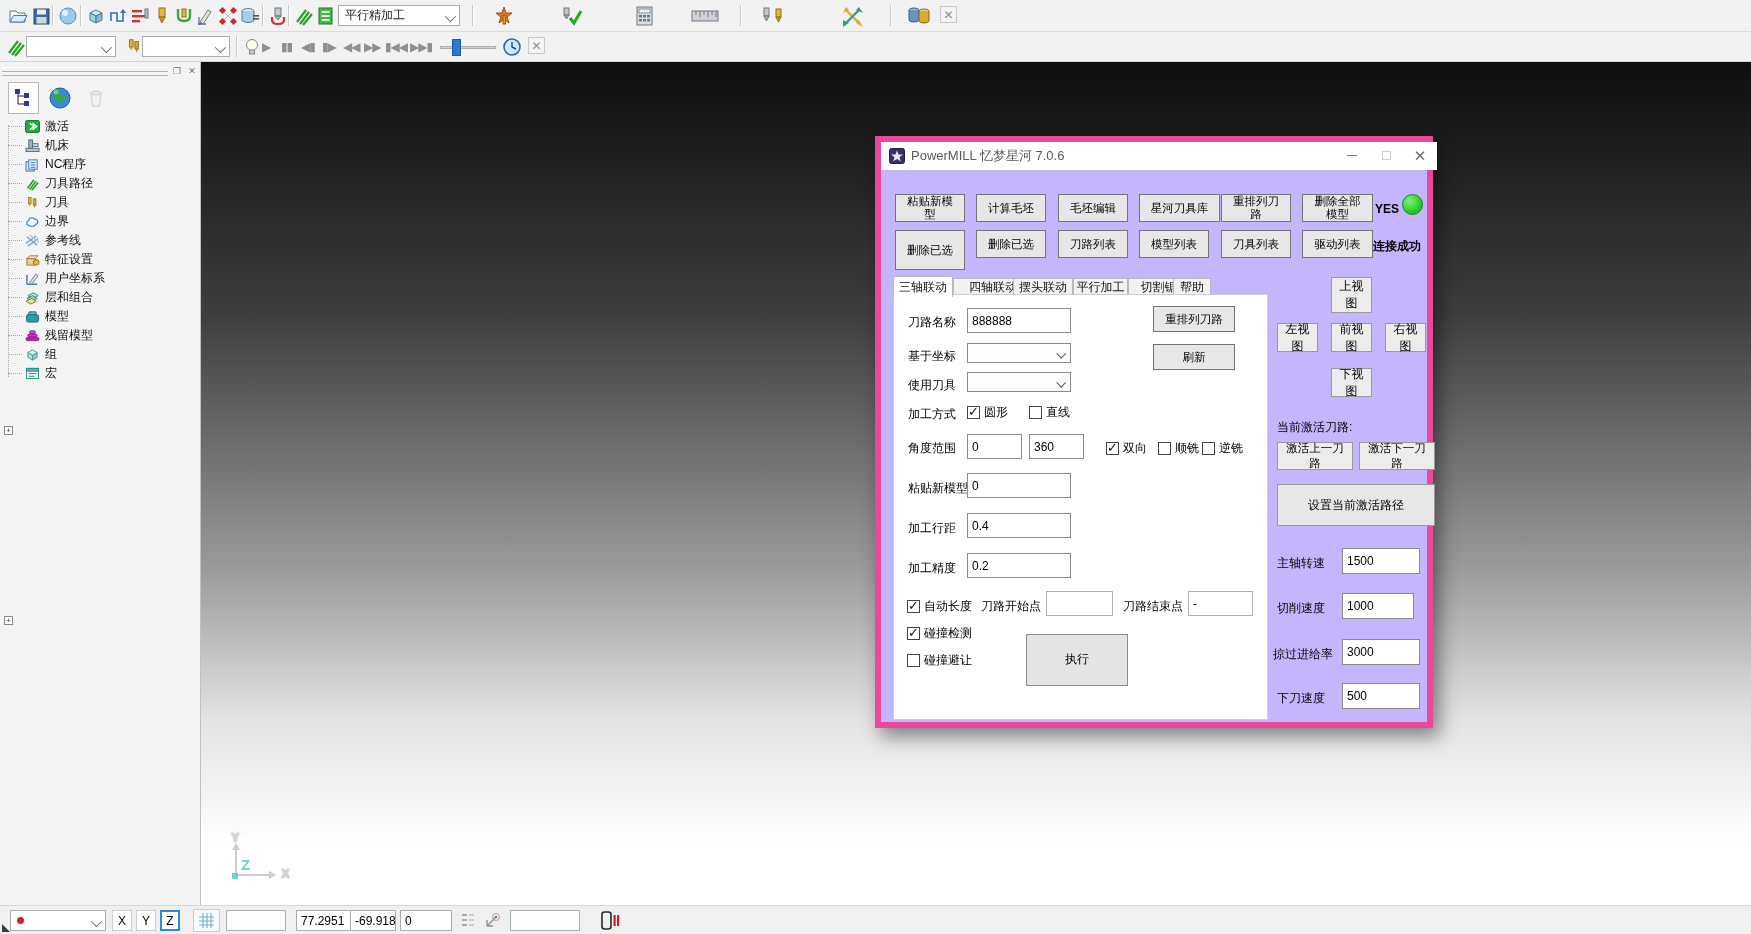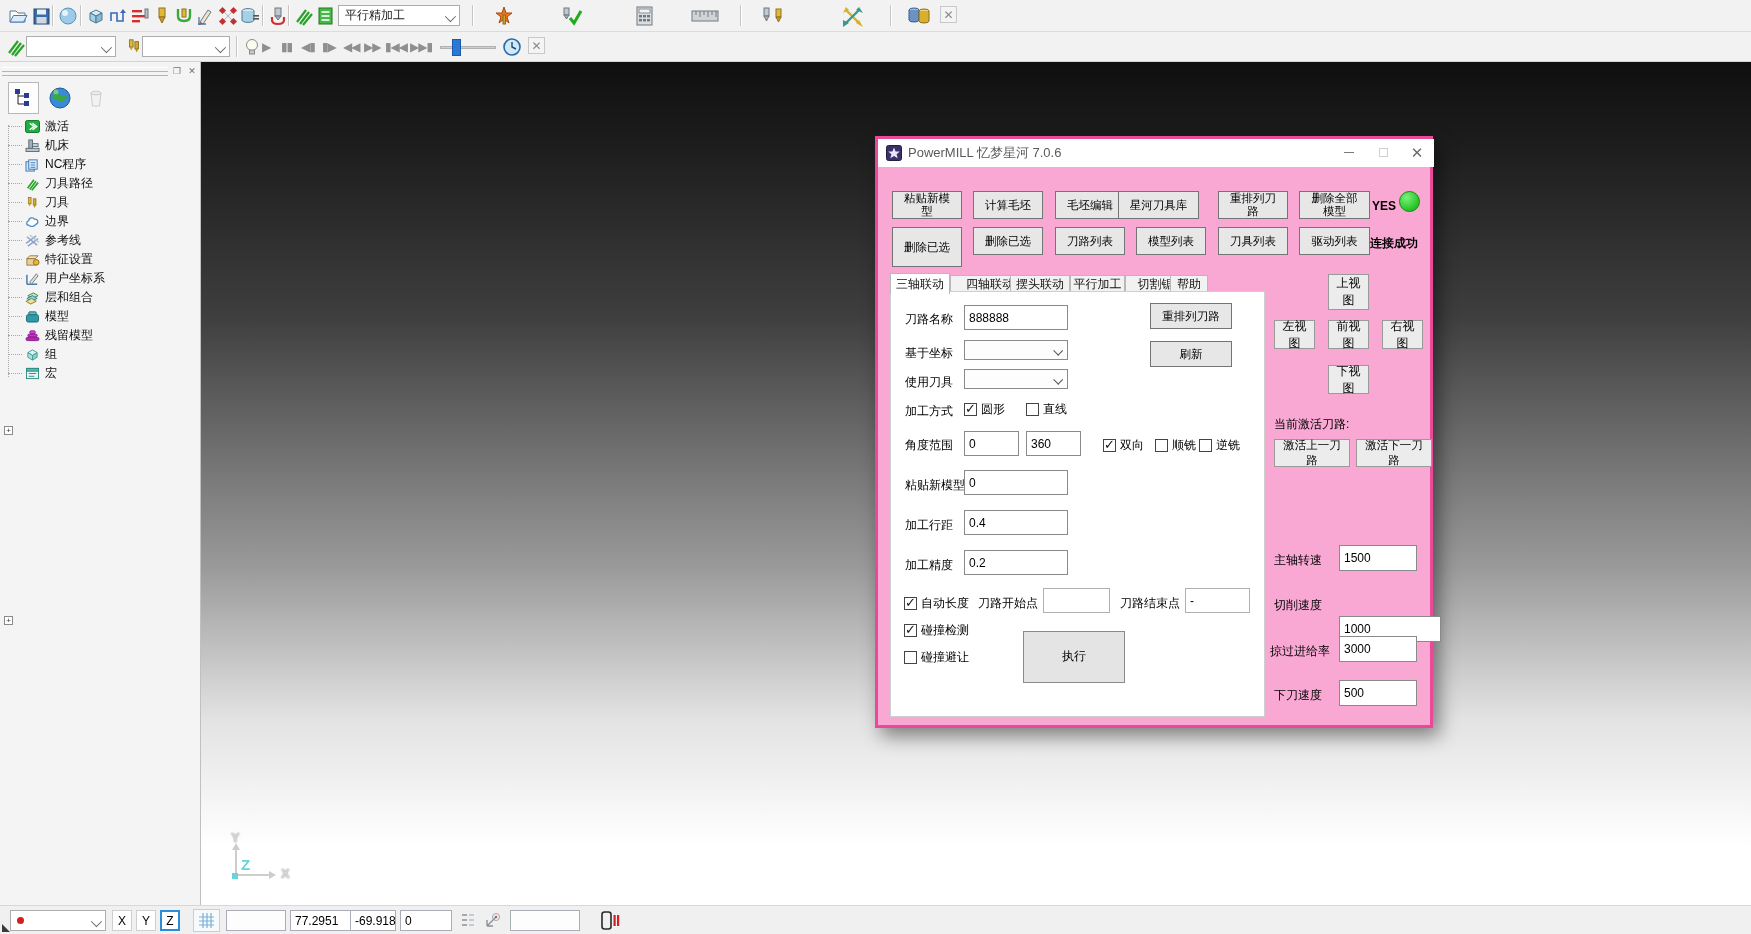--- a/index.html
+++ b/index.html
@@ -35,21 +35,21 @@
   .expander{position:absolute;left:4px;top:5px;width:9px;height:9px;border:1px solid #8a8a8a;background:#fff;font-size:8px;line-height:7px;text-align:center;color:#333;}
 
   
   #canvas{position:absolute;left:201px;top:62px;width:1550px;height:843px;
     background:linear-gradient(180deg,#0f0f0f 0%,#1d1d1d 10%,#3e3e3e 30%,#9a9a9a 60%,#e3e3e3 78%,#ffffff 93%);}
   #triad{position:absolute;left:24px;top:768px;width:80px;height:60px;}
   .ax{position:absolute;background:#cdcdcd;}
   .axlab{position:absolute;color:#d6d6d6;font-size:13px;font-weight:bold;text-shadow:0 0 2px #888;}
 
   
-  #dialog{position:absolute;left:875px;top:136px;width:558px;height:592px;background:#f9a8d4;border:3px solid #ec4899;box-shadow:6px 8px 18px rgba(0,0,0,0.45);}
+  #dialog{position:absolute;left:875px;top:136px;width:558px;height:592px;background:#c4b5fd;border:6px solid #ec4899;box-shadow:6px 8px 18px rgba(0,0,0,0.45);}
   #dlg-titlebar{position:absolute;left:0;top:0;width:556px;height:28px;background:#ffffff;display:flex;align-items:center;}
   #dlg-title{font-size:13px;color:#5a5a5a;margin-left:6px;}
   .dlg-ctl{position:absolute;top:0;width:34px;height:27px;display:flex;align-items:center;justify-content:center;color:#6a6a6a;}
   #dlg-menubar{position:absolute;left:2px;top:28px;width:552px;height:22px;display:flex;align-items:center;}
   .menu-item{font-size:12.5px;color:#1a1a1a;padding:2px 9px;}
   .dbtn{position:absolute;background:#e7e7e7;border:1px solid #747474;font-size:11.5px;color:#000;display:flex;align-items:center;justify-content:center;text-align:center;cursor:default;line-height:1.1;}
   .magenta{color:#cf00cf;font-weight:bold;font-size:12px;}
   #conn-light{position:absolute;left:521px;top:52px;width:21px;height:21px;border-radius:50%;background:radial-gradient(circle at 35% 30%,#7cf17c,#2ecc2e 60%,#18a018);border:1px solid #128a12;}
   .tab{position:absolute;top:136px;height:18px;background:#f2f2f2;border:1px solid #b9b9b9;font-size:12px;display:flex;align-items:center;justify-content:center;color:#111;}
   .tab.active{top:134px;height:21px;background:#fff;border-bottom:none;z-index:3;}
@@ -494,21 +494,21 @@
     <span class="dlg-ctl" style="right:34px">
         <span style="width:9px;height:9px;border:1px solid #d0d0d0"></span>
       </span>
     <span class="dlg-ctl" style="right:0px;font-size:15px;color:#6a6a6a">✕</span>
   </div>
 
 
   <button class="dbtn" style="left:14px;top:52px;width:70px;height:28px">粘贴新模型</button>
   <button class="dbtn" style="left:95px;top:52px;width:70px;height:28px">计算毛坯</button>
   <button class="dbtn" style="left:177px;top:52px;width:70px;height:28px">毛坯编辑</button>
-  <button class="dbtn" style="left:240px;top:52px;width:81px;height:28px">星河刀具库</button>
+  <button class="dbtn" style="left:258px;top:52px;width:81px;height:28px">星河刀具库</button>
   <button class="dbtn" style="left:340px;top:52px;width:70px;height:28px">重排列刀路</button>
   <button class="dbtn" style="left:421px;top:52px;width:71px;height:28px">删除全部模型</button>
   <span class="flabel magenta" style="left:494px;top:60px">YES</span>
   <span id="conn-light"></span>
 
   <button class="dbtn" style="left:14px;top:88px;width:70px;height:40px">删除已选</button>
   <button class="dbtn" style="left:95px;top:88px;width:70px;height:28px">删除已选</button>
   <button class="dbtn" style="left:177px;top:88px;width:70px;height:28px">刀路列表</button>
   <button class="dbtn" style="left:258px;top:88px;width:70px;height:28px">模型列表</button>
   <button class="dbtn" style="left:340px;top:88px;width:70px;height:28px">刀具列表</button>
@@ -603,46 +603,47 @@
 
   <button class="vbtn" style="left:450px;top:135px;width:41px;height:36px">上视图</button>
   <button class="vbtn" style="left:396px;top:181px;width:41px;height:29px">左视图</button>
   <button class="vbtn" style="left:450px;top:181px;width:41px;height:29px">前视图</button>
   <button class="vbtn" style="left:504px;top:181px;width:41px;height:29px">右视图</button>
   <button class="vbtn" style="left:450px;top:226px;width:41px;height:29px">下视图</button>
 
   <span class="flabel" style="left:396px;top:277px">当前激活刀路:</span>
   <button class="vbtn" style="left:396px;top:300px;width:76px;height:28px;font-size:11.5px">激活上一刀路</button>
   <button class="vbtn" style="left:478px;top:300px;width:76px;height:28px;font-size:11.5px">激活下一刀路</button>
+  <button class="vbtn" style="left:396px;top:342px;width:158px;height:42px;background:#e7e7e7">设置当前激活路径</button>
 
   <span class="flabel" style="left:396px;top:413px">主轴转速</span>
   <input class="finput" style="left: 461px; top: 406px; width: 78px; height: 26px;" value="1500">
   <span class="flabel" style="left:396px;top:458px">切削速度</span>
-  <input class="finput" style="left: 461px; top: 477px; width: 102px; height: 26px;" value="1000">
+  <input class="finput" style="left: 461px; top: 451px; width: 72px; height: 26px;" value="1000">
   <span class="flabel" style="left:392px;top:504px">掠过进给率</span>
   <input class="finput" style="left: 461px; top: 497px; width: 78px; height: 26px;" value="3000">
   <span class="flabel" style="left:396px;top:548px">下刀速度</span>
   <input class="finput" style="left: 461px; top: 541px; width: 78px; height: 26px;" value="500">
 </div>
 
 <div id="statusbar">
   <span style="position:absolute;left:2px;bottom:2px;width:0;height:0;border-bottom:8px solid #3a3a3a;border-right:8px solid transparent;"></span>
   <div class="combo" style="left:10px;top:4px;width:96px;height:21px">
       <span style="width:7px;height:7px;border-radius:50%;background:#d42020;display:inline-block"></span>
     </div>
   <button class="axbtn" style="left:112px">X</button>
   <button class="axbtn" style="left:136px">Y</button>
   <button class="axbtn sel" style="left:160px">Z</button>
   <span class="sicon" style="left:193px;top:3px;width:27px;height:23px;border:1px solid #c4cfd8;background:#f6fafc">
       <svg width="17" height="17" viewBox="0 0 17 17">
         <path d="M1 5 H16 M1 9 H16 M1 13 H16 M5 1 V16 M9 1 V16 M13 1 V16" stroke="#7ab0d8" stroke-width="1.2"></path>
       </svg>
     </span>
   <div class="sfield" style="left:226px;width:60px;background:#fdfdfd"></div>
-  <div class="sfield" style="left:290px;width:69px">
+  <div class="sfield" style="left:296px;width:69px">
       <span>77.2951</span>
     </div>
   <div class="sfield" style="left:350px;width:46px">
       <span>-69.918</span>
     </div>
   <div class="sfield" style="left:400px;width:52px">
       <span>0</span>
     </div>
   <span class="sicon" style="left:460px;top:6px">
       <svg width="16" height="16" viewBox="0 0 16 16">

